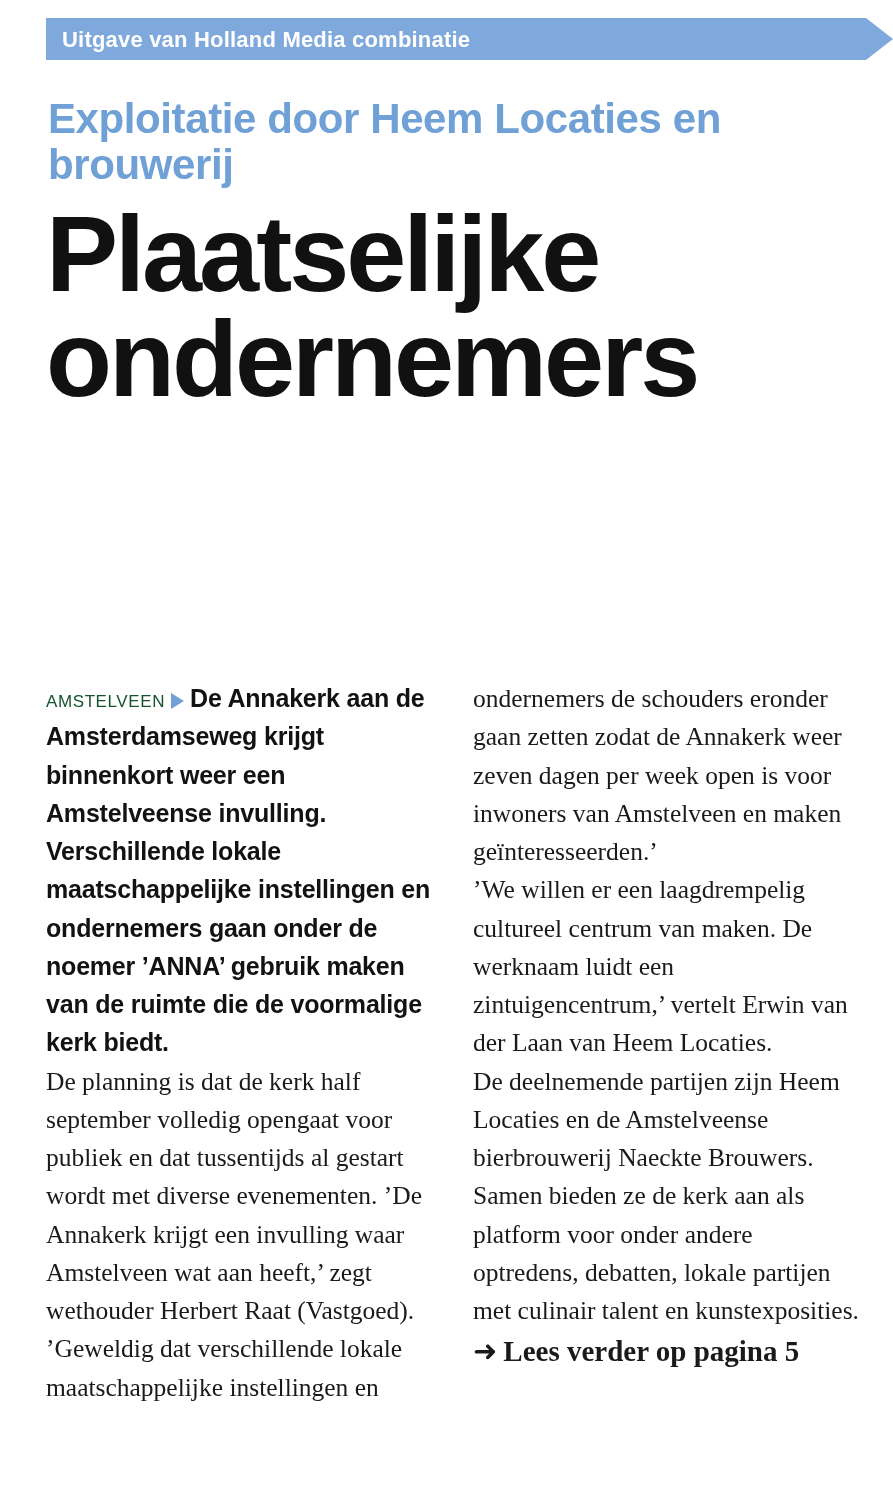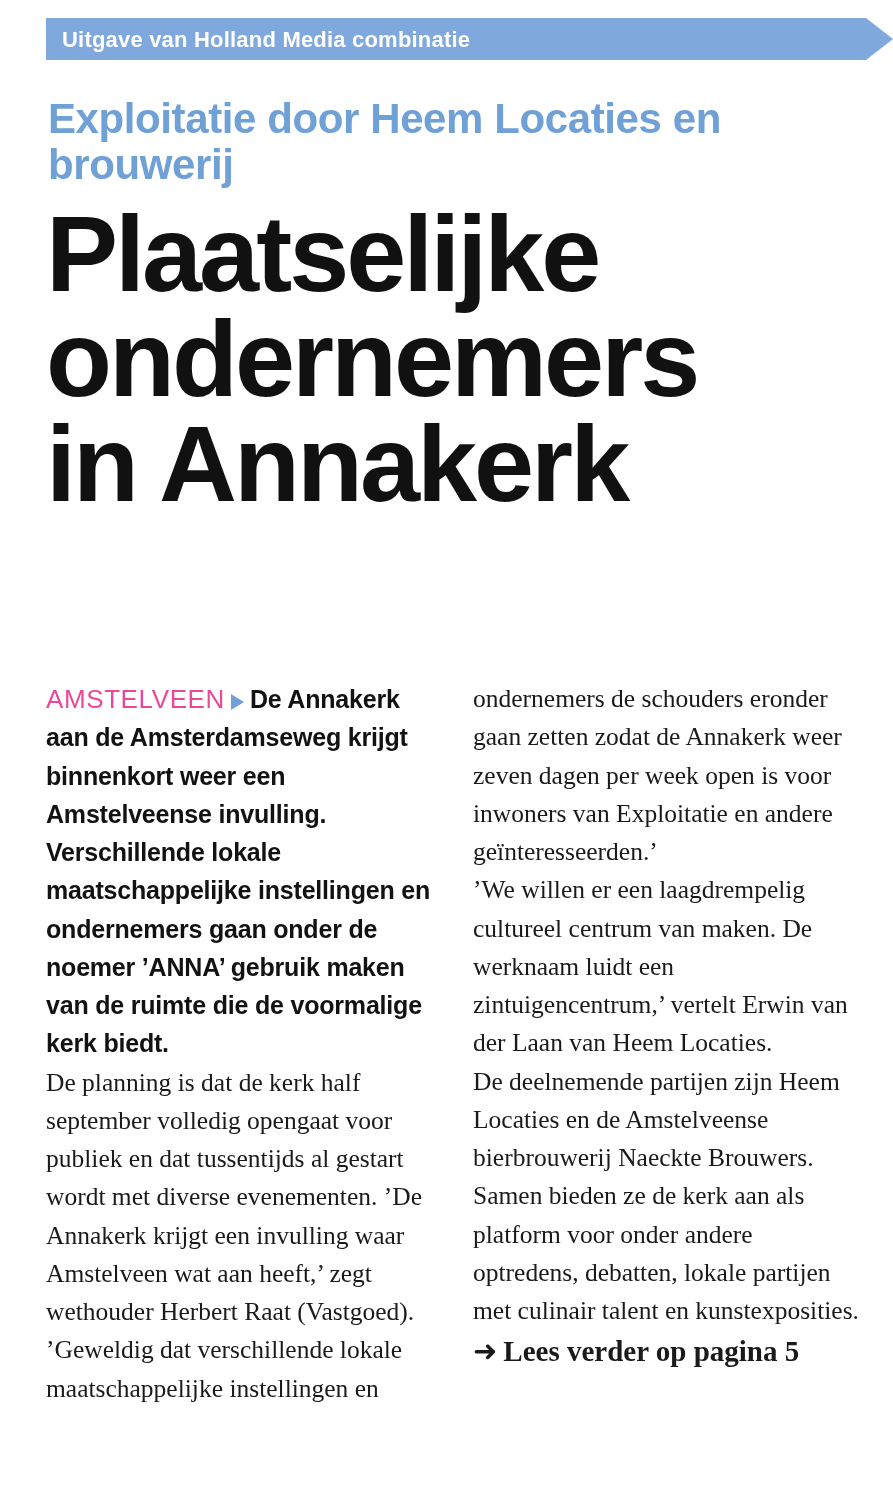--- a/index.html
+++ b/index.html
@@ -100,23 +100,23 @@
     line-height: 1.50;
     color: #1a1a1a;
     text-align: left;
   }
   .col p {
     margin: 0;
   }
 
   .place {
     font-family: "Liberation Sans", sans-serif;
-    font-size: 26px;
+    font-size: 17px;
     letter-spacing: 0.6px;
-    color: #ec4899;
+    color: #14532d;
     margin-top: 8px;
   }
   .arrow-mark {
     display: inline-block;
     width: 0;
     height: 0;
     border-top: 8px solid transparent;
     border-bottom: 8px solid transparent;
     border-left: 13px solid #6FA0D6;
     margin: 0 6px 0 6px;
@@ -159,31 +159,30 @@
     <div class="masthead-bar"></div>
     <div class="masthead-arrow"></div>
     <div class="masthead-text">Uitgave van Holland Media combinatie</div>
   </div>
 
   <div class="kicker">Exploitatie door Heem Locaties en brouwerij</div>
 
   <div class="headline">
     <span class="hl-line">Plaatselijke</span>
     <span class="hl-line">ondernemers</span>
-    <span class="hl-line">in Annakerk</span>
   </div>
 
   <div class="columns">
 
     <div class="col">
       <p class="lead-block"><span class="place">AMSTELVEEN</span><span class="arrow-mark"></span><span class="lead">De Annakerk aan de Amsterdamseweg krijgt binnenkort weer een Amstelveense invulling. Verschillende lokale maatschappelijke instellingen en ondernemers gaan onder de noemer ’ANNA’ gebruik maken van de ruimte die de voormalige kerk biedt.</span></p>
       <p class="body-para">De planning is dat de kerk half september volledig opengaat voor publiek en dat tussentijds al gestart wordt met diverse evenementen. ’De Annakerk krijgt een invulling waar Amstelveen wat aan heeft,’ zegt wethouder Herbert Raat (Vastgoed). ’Geweldig dat verschillende lokale maatschappelijke instellingen en</p>
     </div>
 
     <div class="col">
-      <p class="body-para">ondernemers de schouders eronder gaan zetten zodat de Annakerk weer zeven dagen per week open is voor inwoners van Exploitatie en andere geïnteresseerden.’</p>
+      <p class="body-para">ondernemers de schouders eronder gaan zetten zodat de Annakerk weer zeven dagen per week open is voor inwoners van Amstelveen en maken geïnteresseerden.’</p>
       <p class="body-para">’We willen er een laagdrempelig cultureel centrum van maken. De werknaam luidt een zintuigencentrum,’ vertelt Erwin van der Laan van Heem Locaties.</p>
       <p class="body-para">De deelnemende partijen zijn Heem Locaties en de Amstelveense bierbrouwerij Naeckte Brouwers. Samen bieden ze de kerk aan als platform voor onder andere optredens, debatten, lokale partijen met culinair talent en kunstexposities.</p>
       <p class="jump"><span class="jump-arrow">➜</span><span>Lees verder op pagina 5</span></p>
     </div>
 
   </div>
 </div>
 
 </body></html>

